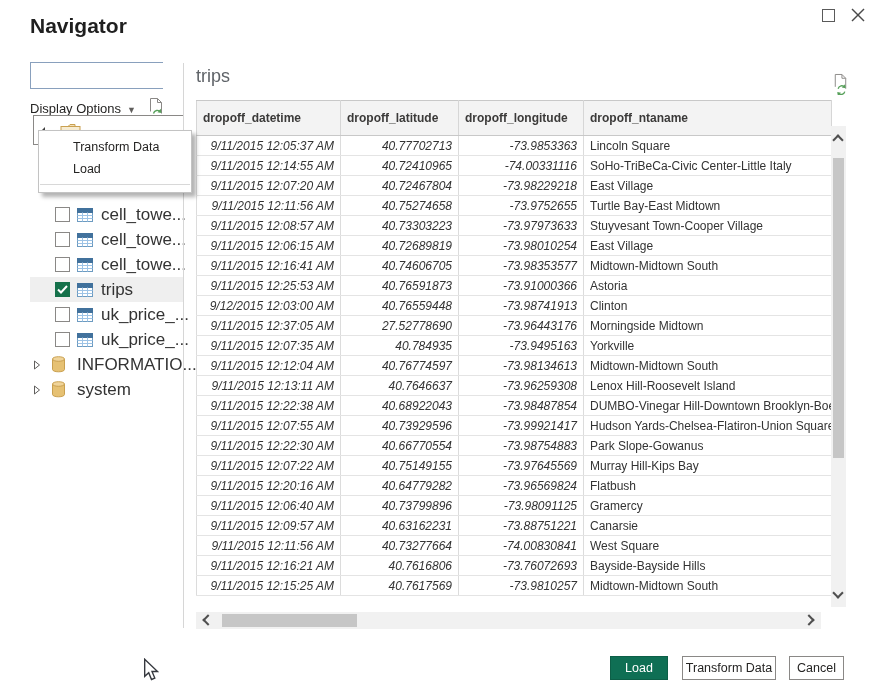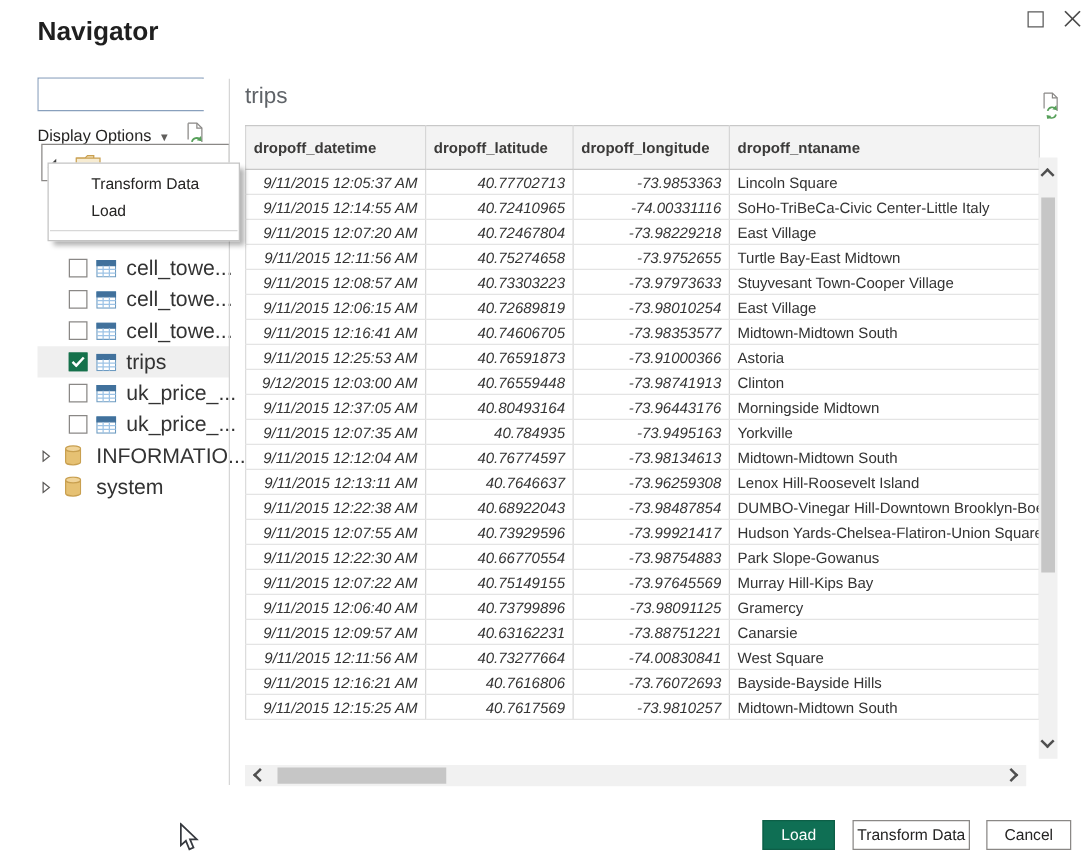--- a/index.html
+++ b/index.html
@@ -73,21 +73,21 @@
   .chev.down  { left:3px; bottom:10px; transform:rotate(-45deg); }
   .chev.left  { left:8px; top:4px; transform:rotate(45deg); }
   .chev.right { right:8px; top:4px; transform:rotate(225deg); }
 
   
   .btn { position:absolute; top:656px; height:24px; font-size:12.5px; text-align:center; line-height:22px;
     cursor:pointer; font-family:inherit; }
   .btn-load { left:610px; width:58px; background:#0f6f54; color:#fff; border:1px solid #0d5f47; }
   .btn-secondary { background:#fff; border:1px solid #8a8886; color:#252423; }
   .btn-transform { left:682px; width:94px; }
-  .btn-cancel { left:789px; width:68px; }
+  .btn-cancel { left:789px; width:55px; }
 
   .mouse-cursor { left:143px; top:658px; z-index:30; pointer-events:none; }
 </style>
 </head>
 <body>
 
 <div class="dialog">
 
   <div class="abs title">Navigator</div>
 
@@ -348,21 +348,21 @@
 
         <tr>
           <td class="num">9/12/2015 12:03:00 AM</td>
           <td class="num">40.76559448</td>
           <td class="num">-73.98741913</td>
           <td>Clinton</td>
         </tr>
 
         <tr>
           <td class="num">9/11/2015 12:37:05 AM</td>
-          <td class="num">40.80493164</td>
+          <td class="num">27.52778690</td>
           <td class="num">-73.96443176</td>
           <td>Morningside Midtown</td>
         </tr>
 
         <tr>
           <td class="num">9/11/2015 12:07:35 AM</td>
           <td class="num">40.784935</td>
           <td class="num">-73.9495163</td>
           <td>Yorkville</td>
         </tr>
@@ -402,20 +402,26 @@
           <td>Park Slope-Gowanus</td>
         </tr>
 
         <tr>
           <td class="num">9/11/2015 12:07:22 AM</td>
           <td class="num">40.75149155</td>
           <td class="num">-73.97645569</td>
           <td>Murray Hill-Kips Bay</td>
         </tr>
 
+        <tr>
+          <td class="num">9/11/2015 12:20:16 AM</td>
+          <td class="num">40.64779282</td>
+          <td class="num">-73.96569824</td>
+          <td>Flatbush</td>
+        </tr>
 
         <tr>
           <td class="num">9/11/2015 12:06:40 AM</td>
           <td class="num">40.73799896</td>
           <td class="num">-73.98091125</td>
           <td>Gramercy</td>
         </tr>
 
         <tr>
           <td class="num">9/11/2015 12:09:57 AM</td>

